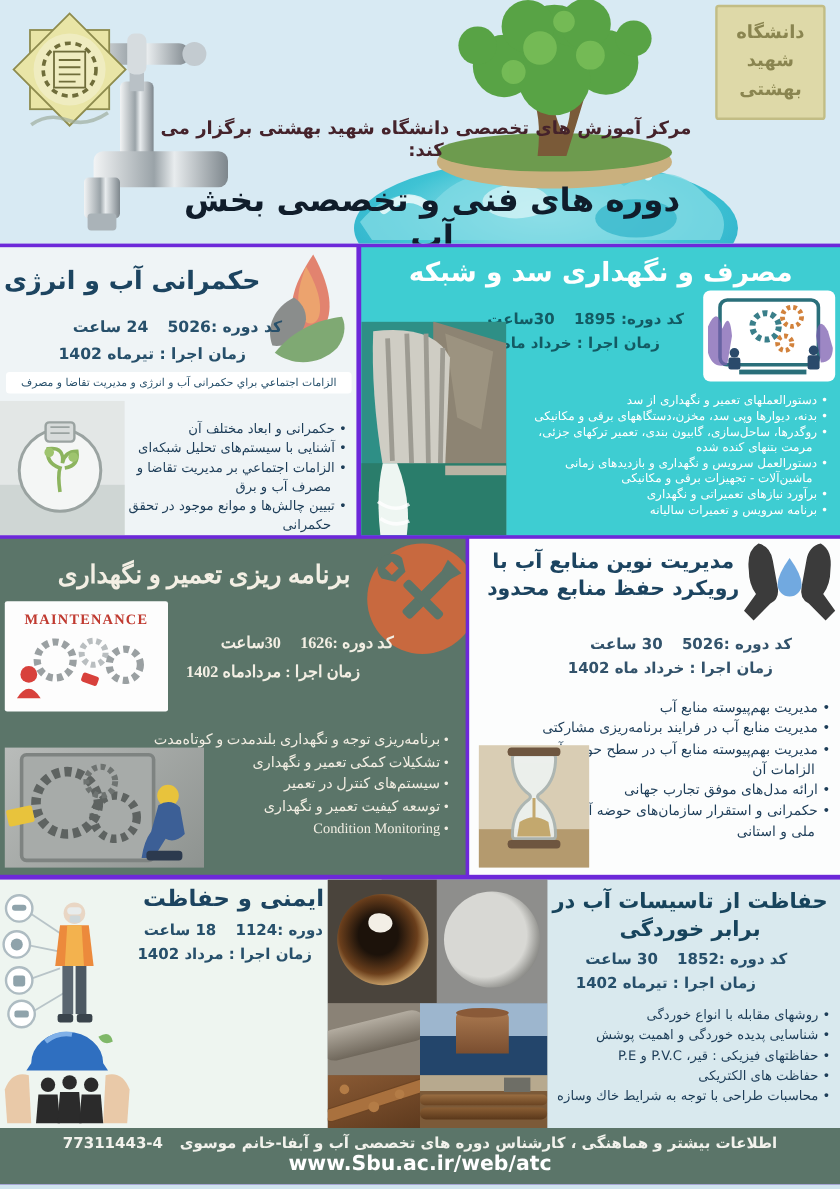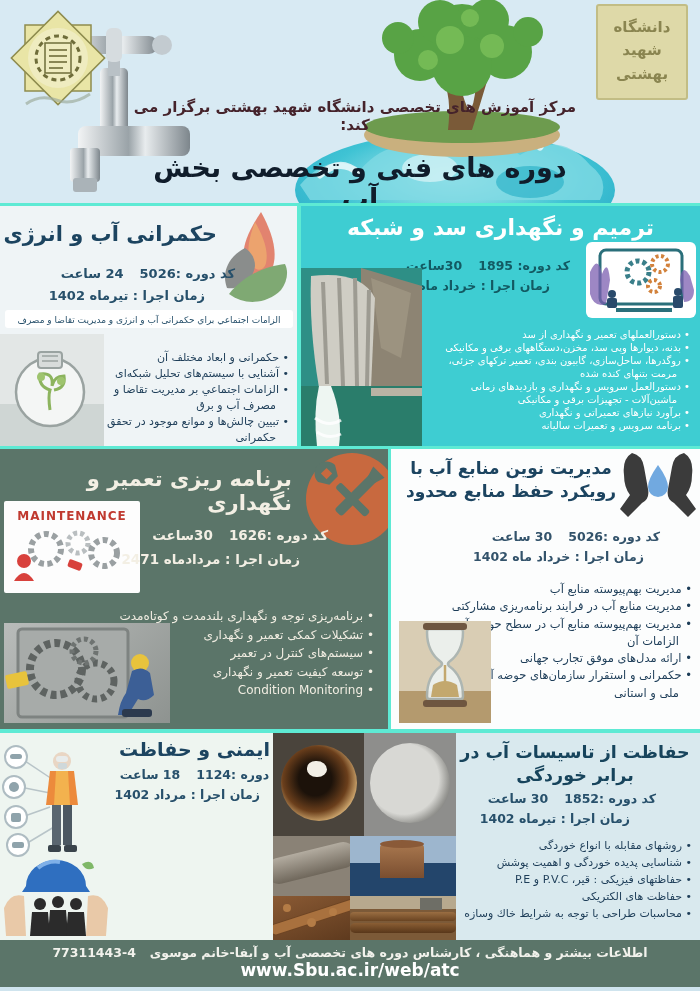--- a/index.html
+++ b/index.html
@@ -1,19 +1,19 @@
 <!DOCTYPE html>
 <html lang="fa" dir="rtl"><head>
 <meta charset="utf-8">
 <style>
   html,body{margin:0;padding:0;background:#ffffff;}
   *{box-sizing:border-box;}
   #poster{
     position:relative;width:700px;height:991px;margin:0 auto;
-    background:#5eead4;overflow:hidden;direction:rtl;
+    background:#6d28d9;overflow:hidden;direction:rtl;
     font-family:"DejaVu Sans",sans-serif;
   }
   .abs{position:absolute;}
   
   #header{left:0;top:0;width:700px;height:203px;background:#d8eaf3;overflow:hidden;}
   #announce{top:98px;left:130px;width:450px;text-align:center;
     font-size:15px;font-weight:bold;color:#45232b;}
   #main-title{top:152px;left:140px;width:440px;text-align:center;
     font-size:27px;font-weight:bold;color:#101d2b;letter-spacing:.5px;}
   
@@ -36,21 +36,21 @@
   #card1 ul.blist{top:144px;right:8px;width:205px;font-size:11px;line-height:1.45;color:#1d3d58;}
   
   #card2{left:301px;top:206px;width:399px;height:240px;background:#3ecdd2;}
   #card2 .c-title{top:9px;left:0;width:100%;text-align:center;font-size:22px;color:#ffffff;}
   #card2 .meta{top:52px;right:130px;font-size:12.5px;color:#135a63;}
   #card2 .meta2{top:72px;right:150px;font-size:12.5px;color:#135a63;}
   #card2 ul.blist{top:122px;right:10px;width:262px;font-size:10px;line-height:1.3;color:#ffffff;}
   #gears-panel{top:36px;right:4px;width:110px;height:76px;background:#ffffff;border-radius:6px;}
   #dam-photo{left:0;top:62px;width:121px;height:178px;}
   
-  #card3{left:0;top:449px;width:388px;height:280px;background:#5b7569;}
+  #card3{left:0;top:449px;width:388px;height:280px;background:#5b7569;font-family:Liberation Serif, serif;}
   #card3 .c-title{top:18px;right:96px;font-size:21px;color:#f3efe4;}
   #card3 .meta{top:78px;right:60px;font-size:13.5px;color:#f3efe4;}
   #card3 .meta2{top:102px;right:88px;font-size:13.5px;color:#f3efe4;}
   #card3 ul.blist{top:158px;right:14px;width:310px;font-size:12px;line-height:1.55;color:#f1ede2;}
   #tools-circle{top:2px;right:-12px;width:96px;height:96px;}
   #maint-panel{left:4px;top:52px;width:136px;height:92px;background:#fdfdfd;border-radius:2px;text-align:center;}
   #maint-panel .mlabel{margin-top:8px;font-size:12px;font-weight:bold;color:#c03a30;letter-spacing:1px;}
   #worker-photo{left:4px;bottom:6px;width:166px;height:100px;background:linear-gradient(135deg,#b9bcba,#8e9390);}
   
   #card4{left:391px;top:449px;width:309px;height:280px;background:#fcfdfd;}
@@ -202,21 +202,21 @@
       <circle cx="50" cy="58" r="34" fill="#f4f6f5" stroke="#9aa3a1" stroke-width="2.5"></circle>
       <rect x="38" y="18" width="24" height="16" rx="3" fill="#d8dcdb" stroke="#9aa3a1" stroke-width="2"></rect>
       <path d="M42,22 h16 M42,27 h16" stroke="#9aa3a1" stroke-width="1.5"></path>
       <path d="M50,76 q-2,-14 0,-20 q-12,-4 -10,-16 q14,-2 12,12 q2,-10 12,-10 q2,12 -10,14" fill="none" stroke="#8cb45e" stroke-width="3"></path>
       <circle cx="41" cy="43" r="4" fill="#9ec46e"></circle>
         <circle cx="61" cy="47" r="4" fill="#9ec46e"></circle>
     </svg>
   </section>
 
   <section id="card2" class="card">
-    <div class="c-title">ترمیم و نگهداری سد و شبکه</div>
+    <div class="c-title">مصرف و نگهداری سد و شبکه</div>
     <div class="meta">
       <span>کد دوره: 1895</span>
       <span>30ساعت</span>
     </div>
     <div class="meta2">زمان اجرا : خرداد ماه 1402</div>
     <svg id="gears-panel" class="abs" viewBox="0 0 110 76">
       <rect x="14" y="8" width="82" height="54" rx="6" fill="none" stroke="#2a6f7a" stroke-width="3"></rect>
       <circle cx="52" cy="30" r="11" fill="none" stroke="#3a7f8a" stroke-width="5" stroke-dasharray="4 3"></circle>
       <circle cx="74" cy="22" r="8" fill="none" stroke="#d2823c" stroke-width="4" stroke-dasharray="3 2.5"></circle>
       <circle cx="68" cy="44" r="6" fill="none" stroke="#d2823c" stroke-width="4" stroke-dasharray="3 2.5"></circle>
@@ -275,21 +275,21 @@
         <circle cx="96" cy="30" r="13" fill="none" stroke="#9aa0a2" stroke-width="6" stroke-dasharray="5 3.5"></circle>
         <circle cx="16" cy="38" r="7" fill="#d8413c"></circle>
         <path d="M6,58 q10,-16 20,0 Z" fill="#d8413c"></path>
         <rect x="60" y="38" width="14" height="8" rx="2" fill="#d8413c" transform="rotate(20 67 42)"></rect>
       </svg>
     </div>
     <div class="meta">
       <span>کد دوره :1626</span>
       <span>30ساعت</span>
     </div>
-    <div class="meta2">زمان اجرا : مردادماه 2471</div>
+    <div class="meta2">زمان اجرا : مردادماه 1402</div>
     <ul class="blist">
       <li>برنامه‌ریزی توجه و نگهداری بلندمدت و کوتاه‌مدت</li>
       <li>تشکیلات کمکی تعمیر و نگهداری</li>
       <li>سیستم‌های کنترل در تعمیر</li>
       <li>توسعه کیفیت تعمیر و نگهداری</li>
       <li>Condition Monitoring</li>
     </ul>
     <svg id="worker-photo" class="abs" viewBox="0 0 166 100">
       <rect x="14" y="6" width="110" height="88" rx="4" fill="#a7aba9" stroke="#7e8381" stroke-width="3"></rect>
       <circle cx="52" cy="46" r="26" fill="none" stroke="#5e6361" stroke-width="8" stroke-dasharray="6 4"></circle>

